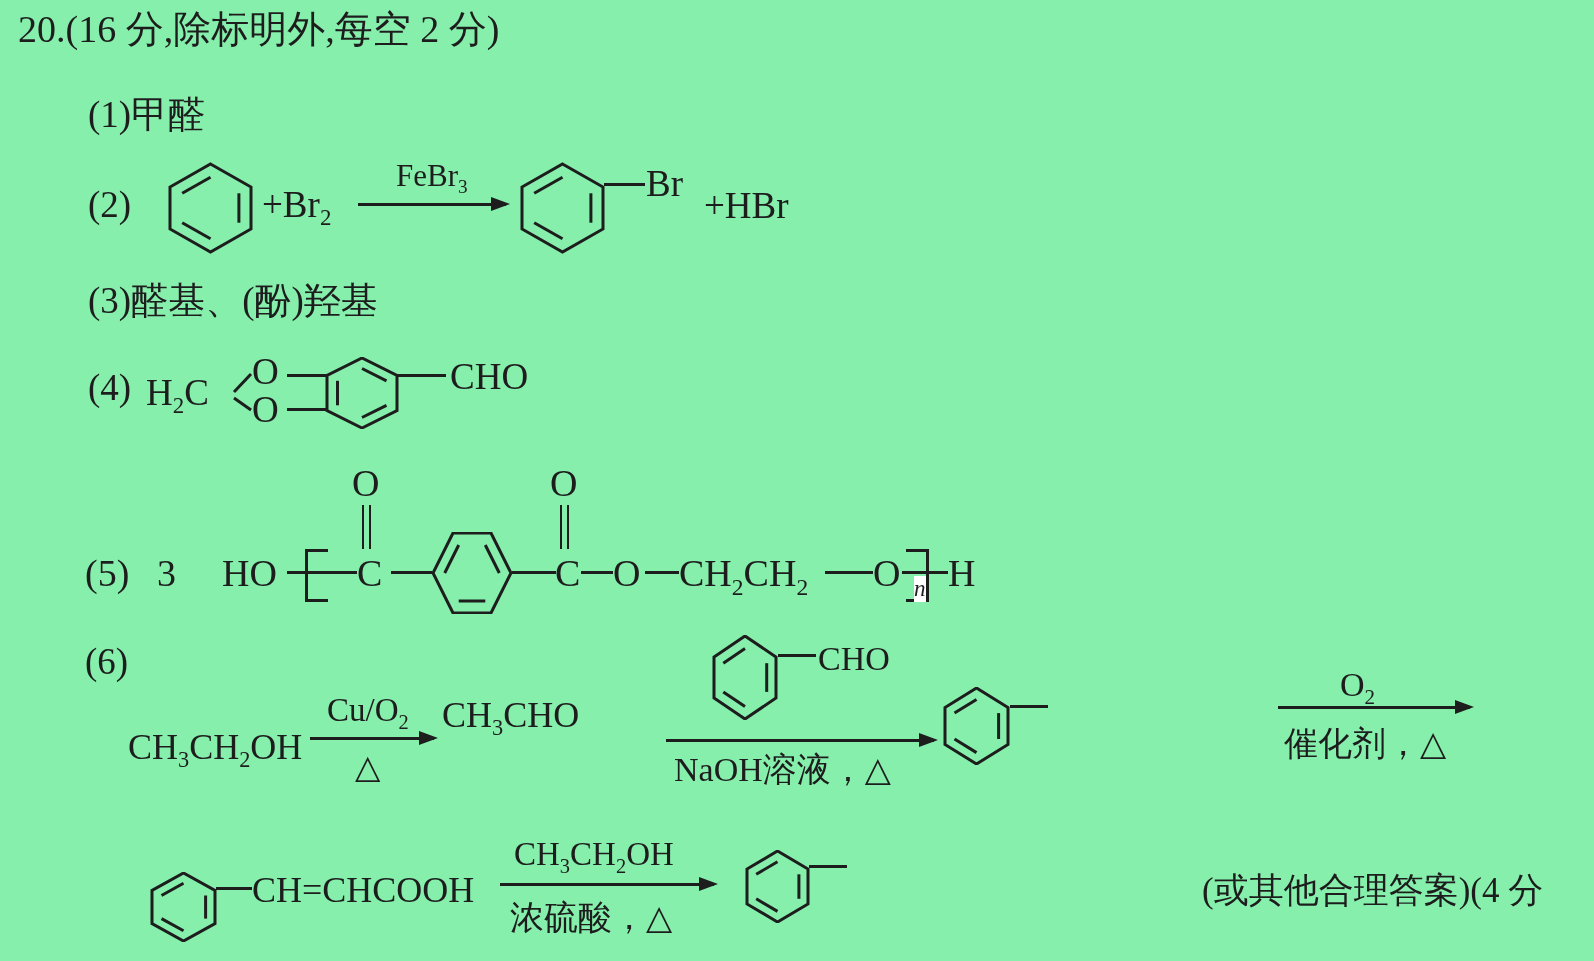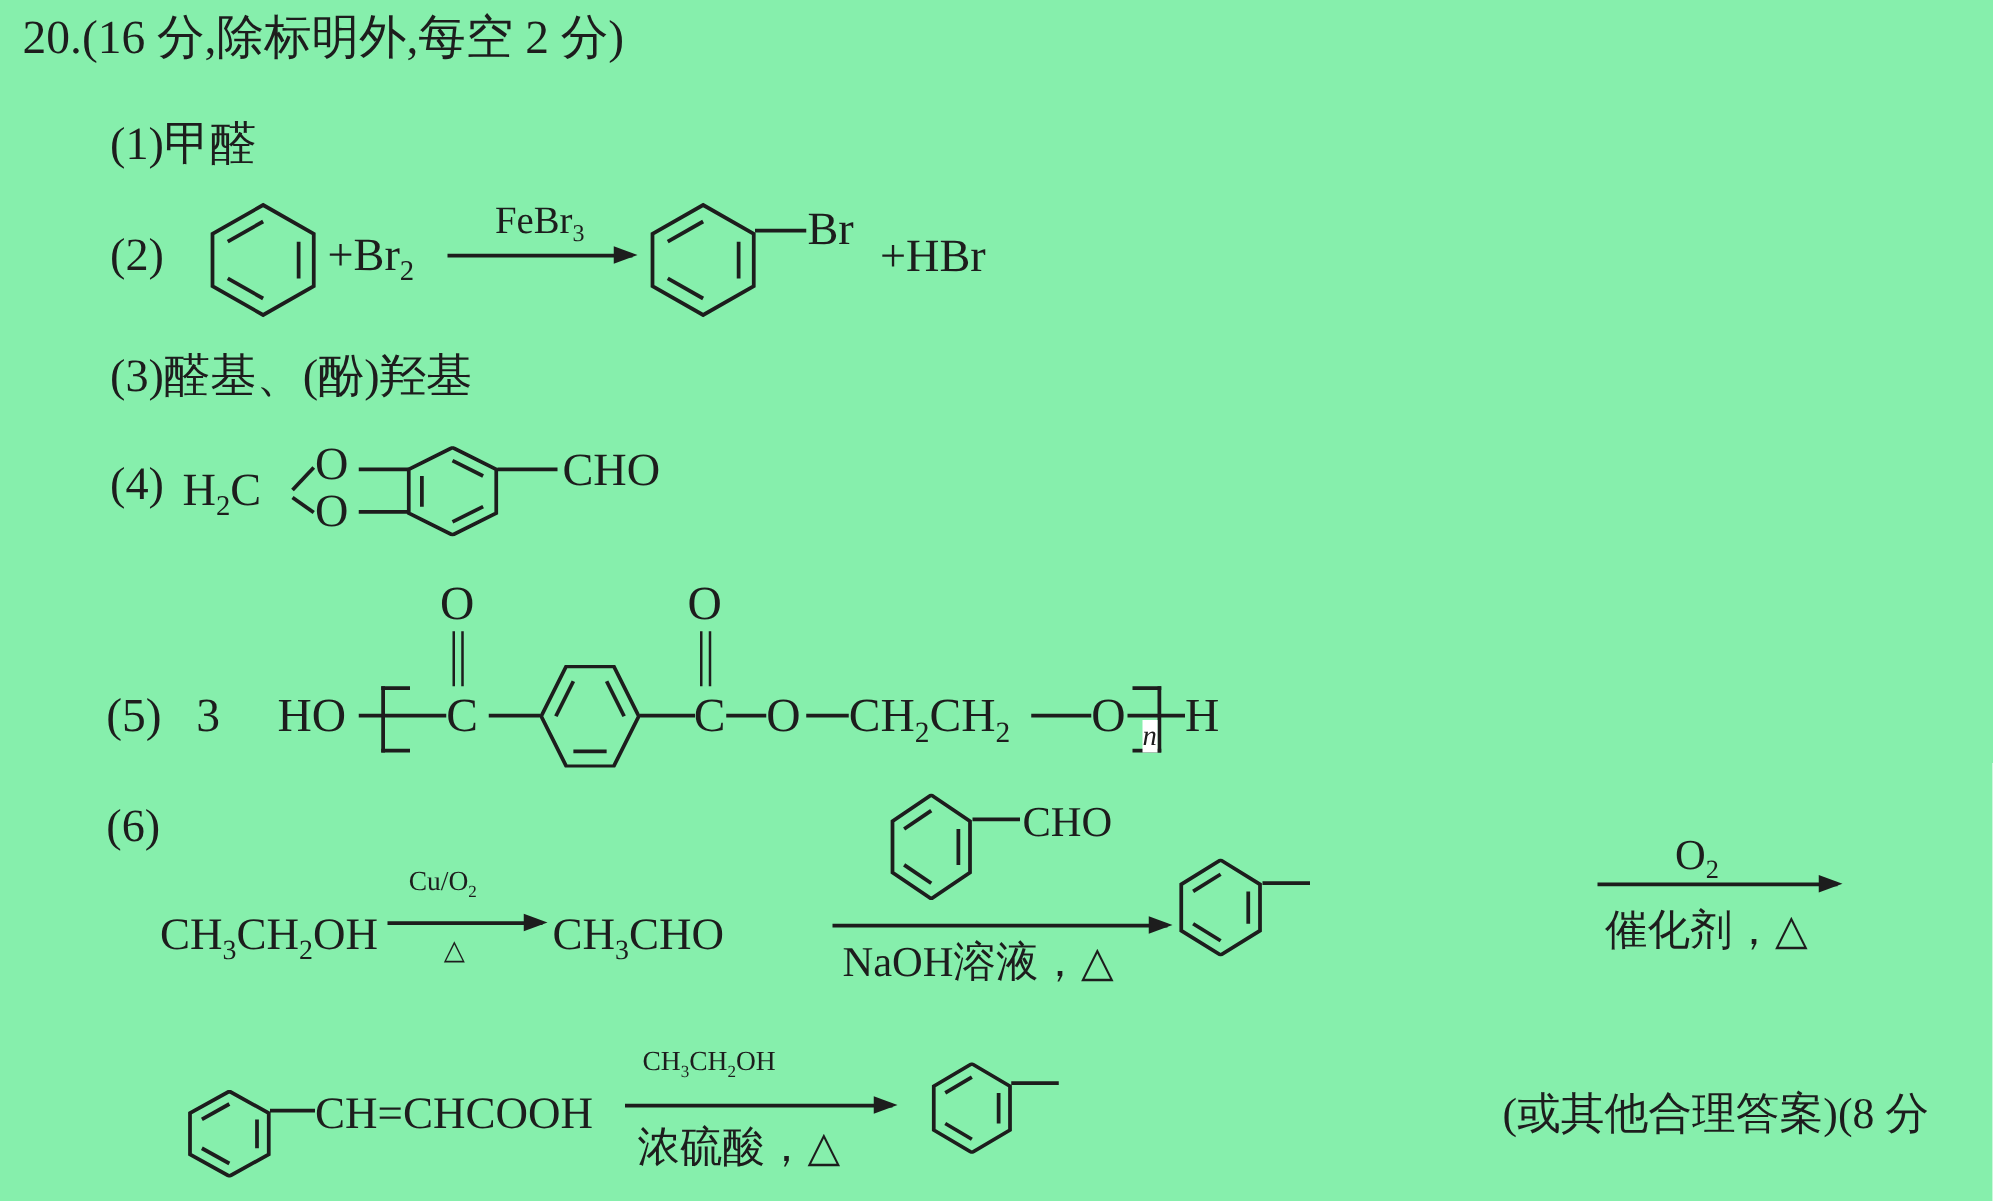--- a/index.html
+++ b/index.html
@@ -7,21 +7,21 @@
     position:relative;width:1594px;height:961px;background:#86efac;
     overflow:hidden;
     font-family:"Liberation Serif","DejaVu Serif",serif;
     color:#1d1d1d;
   }
   .abs{position:absolute;white-space:nowrap;}
   .t{font-size:37px;}
   .t36{font-size:36px;}
   .t35{font-size:35px;}
   .t34{font-size:34px;}
-  .t33{font-size:22px;}
+  .t33{font-size:33px;}
   .t31{font-size:31px;}
   .t38{font-size:38px;}
   sub{font-size:62%;line-height:0;}
   .bond{position:absolute;border-top:3px solid #1d1d1d;height:0;}
   .arrow{position:absolute;border-top:3px solid #1d1d1d;height:0;}
   .arrow::after{
     content:'';position:absolute;right:-4px;top:-9px;width:0;height:0;
     border-left:19px solid #1d1d1d;border-top:7px solid transparent;border-bottom:7px solid transparent;
   }
   .vdb{position:absolute;width:5px;height:44px;border-left:2.5px solid #1d1d1d;border-right:2.5px solid #1d1d1d;}
@@ -117,21 +117,21 @@
   <div class="bond" style="left:902px;top:571px;width:46px;"></div>
   <div class="brkR" style="left:906px;top:549px;"></div>
   <div class="abs nsub" style="left:914px;top:576px;z-index:2;background:#fff;">n</div>
   <div class="abs t38" style="left:948px;top:551px;">H</div>
 
   <div class="abs t" style="left:85px;top:640px;">(6)</div>
   <div class="abs t36" style="left:128px;top:726px;">CH<sub>3</sub>CH<sub>2</sub>OH</div>
   <div class="arrow" style="left:310px;top:737px;width:124px;"></div>
   <div class="abs t33" style="left:327px;top:692px;">Cu/O<sub>2</sub></div>
   <div class="abs t33" style="left:355px;top:747px;">△</div>
-  <div class="abs t36" style="left:442px;top:726px;">CH<sub>3</sub>CHO</div>
+  <div class="abs t36" style="left:442px;top:694px;">CH<sub>3</sub>CHO</div>
   <div class="arrow" style="left:666px;top:739px;width:268px;"></div>
   <svg class="ring" style="left:712px;top:635px;" width="66" height="85">
     <polygon points="33,1 64,22 64,63 33,84 2,63 2,22"></polygon>
     <line x1="11.3" y1="28.2" x2="33" y2="13.5"></line>
     <line x1="54.7" y1="28.2" x2="54.7" y2="56.9"></line>
     <line x1="33" y1="71.6" x2="11.3" y2="56.9"></line>
   </svg>
   <div class="bond" style="left:778px;top:654px;width:38px;"></div>
   <div class="abs t34" style="left:818px;top:640px;">CHO</div>
   <div class="abs t34" style="left:674px;top:747px;">NaOH溶液，△</div>
@@ -157,15 +157,15 @@
   <div class="arrow" style="left:500px;top:883px;width:214px;"></div>
   <div class="abs t33" style="left:514px;top:836px;">CH<sub>3</sub>CH<sub>2</sub>OH</div>
   <div class="abs t34" style="left:510px;top:895px;">浓硫酸，△</div>
   <svg class="ring" style="left:745px;top:850px;" width="65" height="73">
     <polygon points="32.5,1 63,19 63,54 32.5,72 2,54 2,19"></polygon>
     <line x1="11.2" y1="24.3" x2="32.5" y2="11.7"></line>
     <line x1="53.9" y1="24.3" x2="53.9" y2="48.8"></line>
     <line x1="32.5" y1="61.4" x2="11.2" y2="48.8"></line>
   </svg>
   <div class="bond" style="left:809px;top:865px;width:38px;"></div>
-  <div class="abs t35" style="left:1202px;top:867px;">(或其他合理答案)(8 分</div>
+  <div class="abs t35" style="left:1202px;top:867px;">(或其他合理答案)(4 分</div>
 
 </div>
 
 </body></html>

